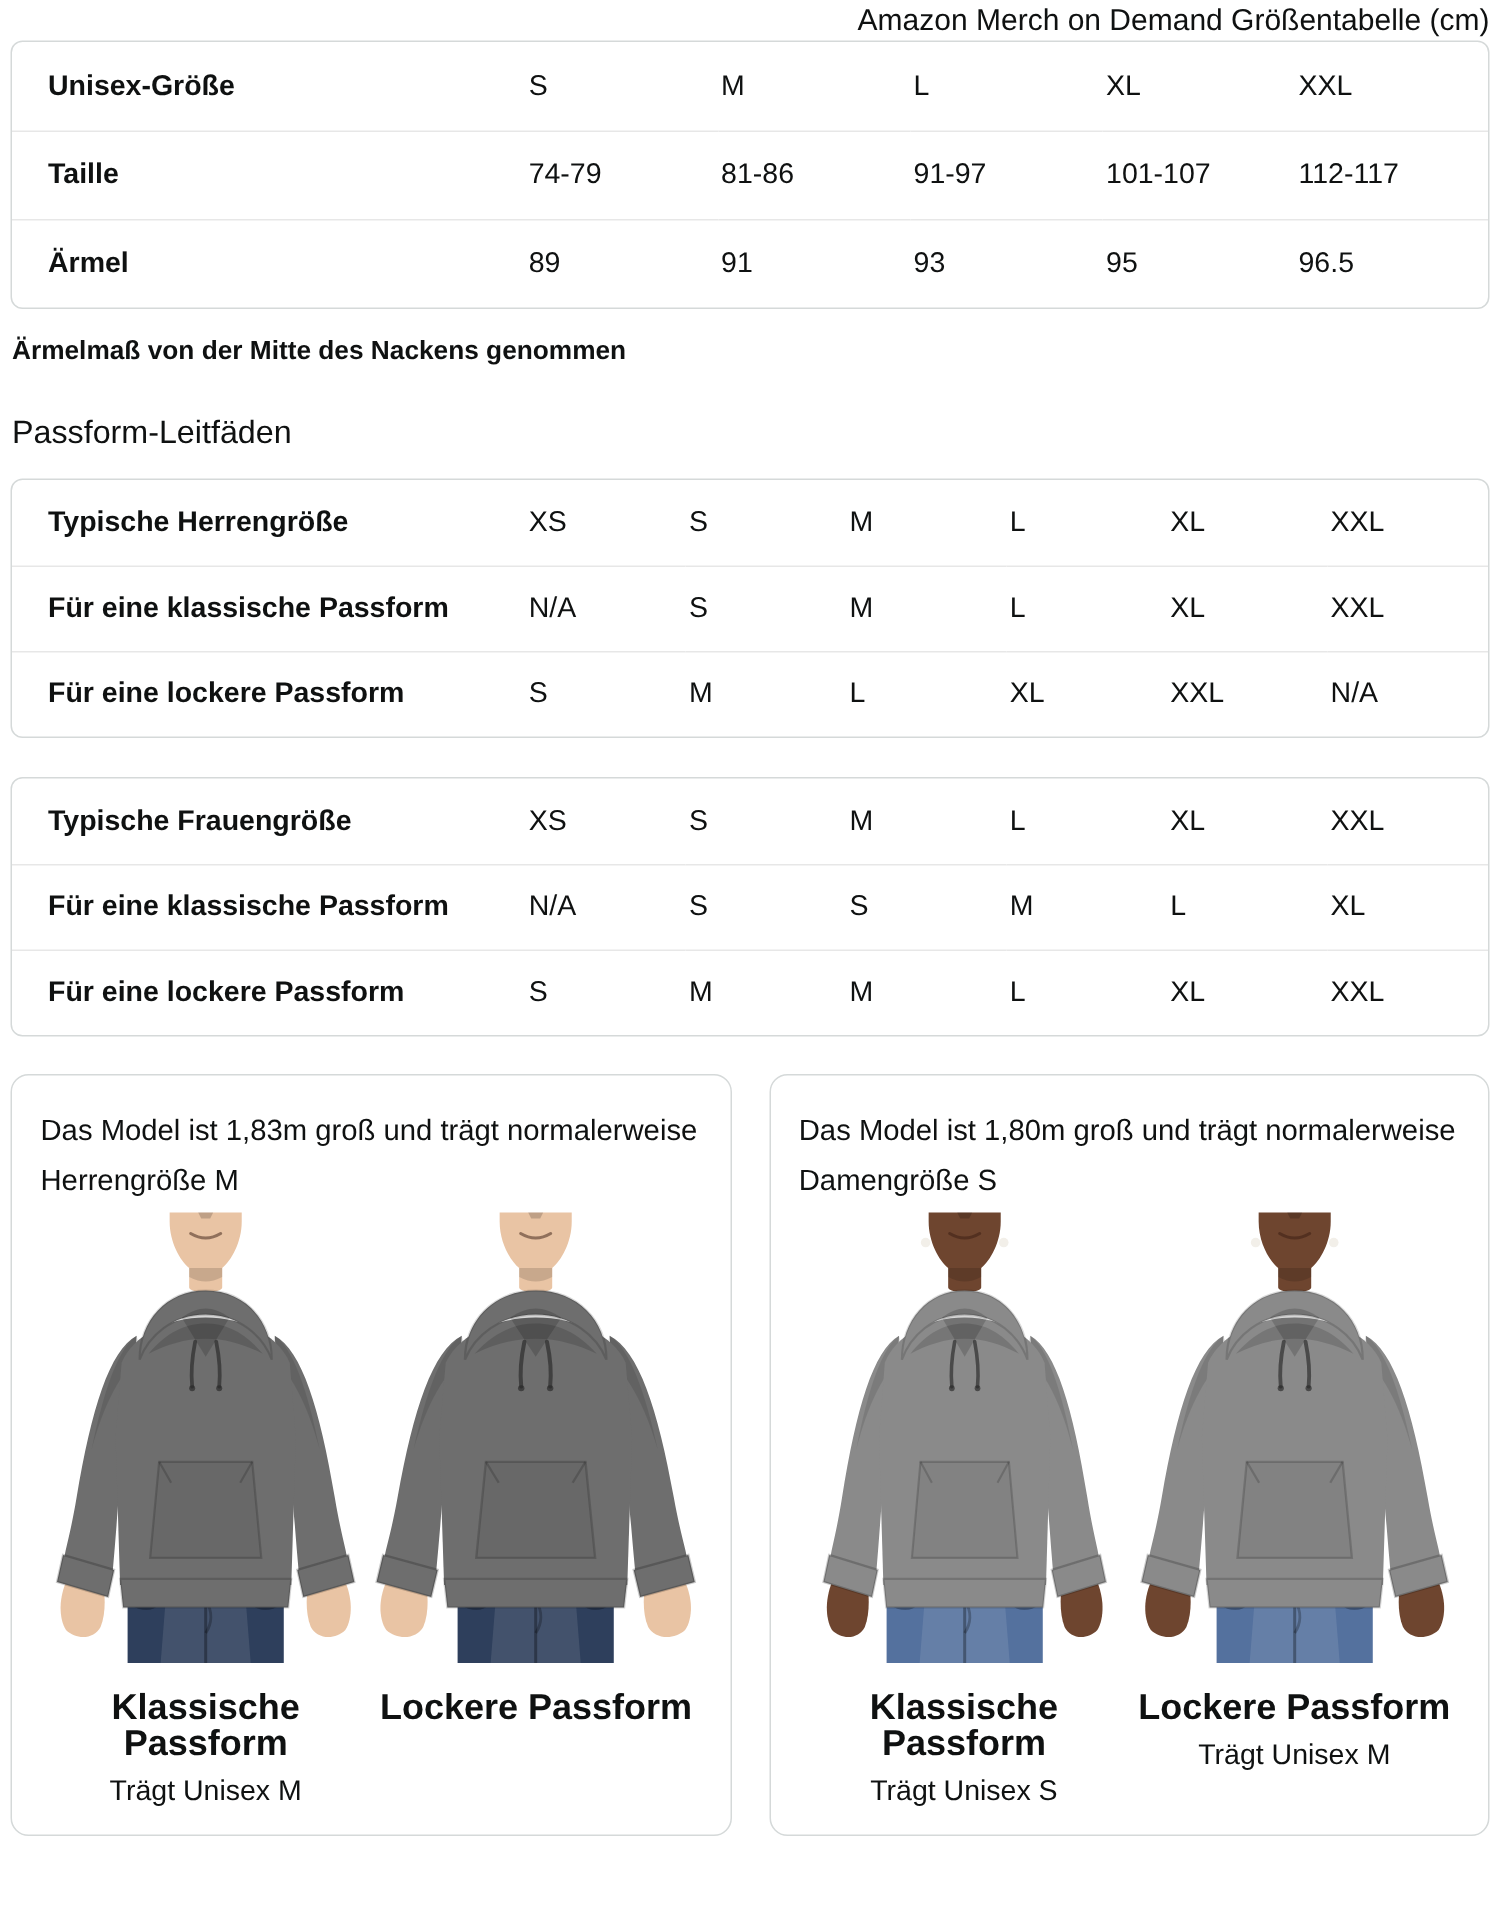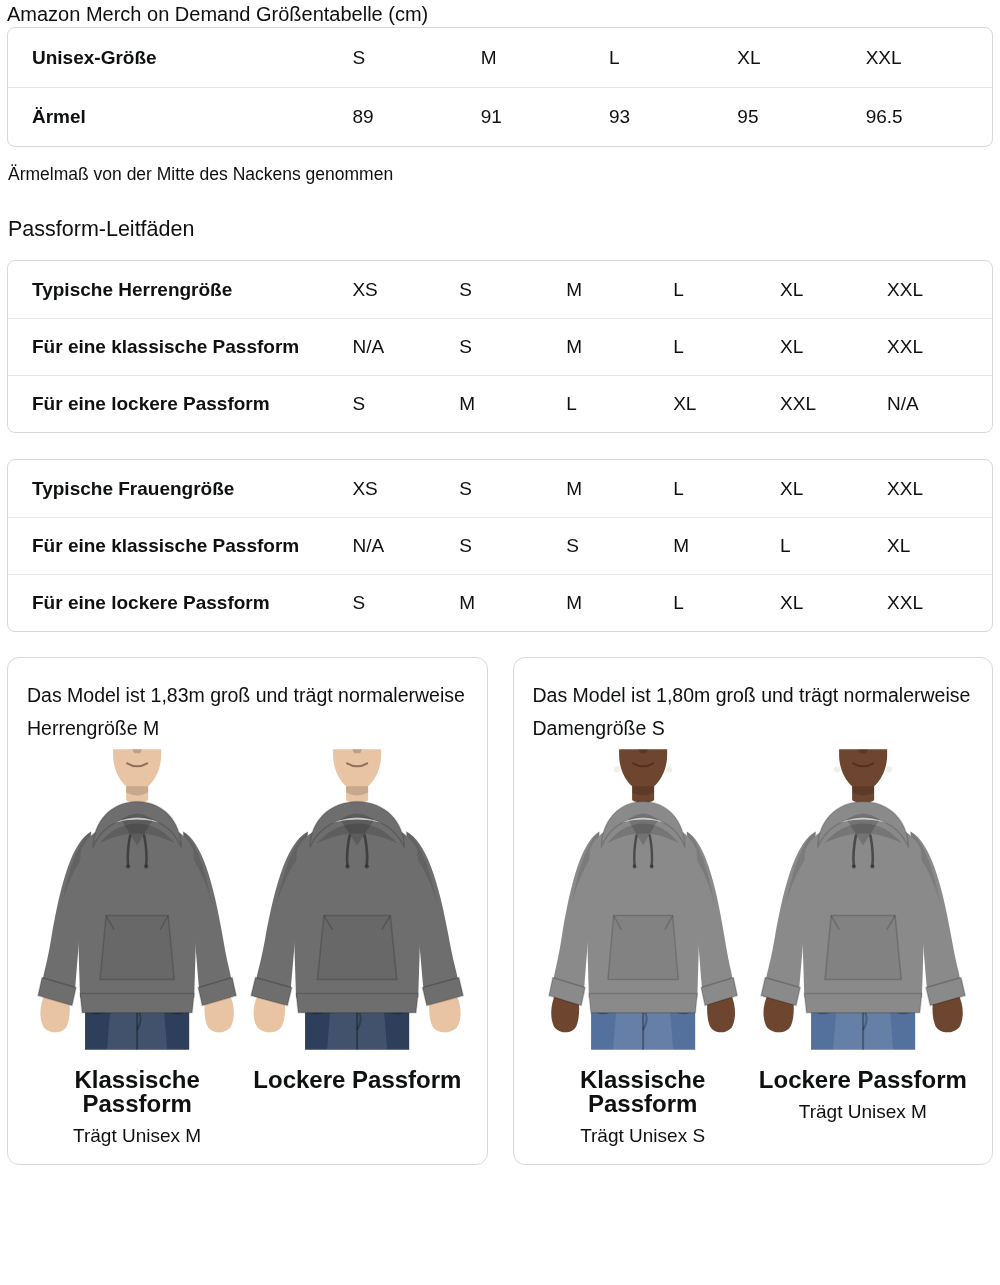--- a/index.html
+++ b/index.html
@@ -10,41 +10,41 @@
   }
   *{box-sizing:border-box;}
   html,body{background:#fff;}
   body{
     margin:0; width:1000px;
     font-family:"Liberation Sans","DejaVu Sans",sans-serif;
     color:var(--text);
     -webkit-font-smoothing:antialiased;
   }
   .page{padding:1px 7px 0;}
-  .page-title{margin:0; font-size:20px; line-height:26px; font-weight:400; padding-left:0;}
+  .page-title{margin:0; font-size:20px; line-height:26px; font-weight:400; padding-left:0;text-align:right;}
   .tbl{
     width:100%; background:#fff;
     border:1px solid var(--table-border); border-radius:8px;
     border-collapse:separate; border-spacing:0; table-layout:fixed;
   }
   .tbl th,.tbl td{
     text-align:left; vertical-align:middle; font-size:19px; padding:0;
     white-space:nowrap; overflow:hidden;
   }
   .tbl th{font-weight:700; padding-left:24px;}
   .tbl td{font-weight:400; padding-left:2px;}
   .tbl tr + tr th, .tbl tr + tr td{border-top:1px solid var(--row-divider);}
   .tbl--size{}
   .tbl--size th,.tbl--size td{height:59px;}
   .tbl--size .c-label{width:34.8%;}
   .tbl--fit th,.tbl--fit td{height:57px;}
   .tbl--fit .c-label{width:34.8%;}
   .tbl--fit1{margin-top:18px;}
   .tbl--fit2{margin-top:26px;}
-  .note{margin:16px 0 16px 1px; font-size:17.5px; line-height:22px;}
+  .note{margin:16px 0 16px 1px; font-size:17.5px; line-height:22px;font-weight:bold;}
   .fit-heading{margin:31px 0 0 1px; font-size:21.5px; line-height:26px; font-weight:400;}
   .cards{display:flex; gap:25px; margin-top:25px;}
   .card{
     flex:1; background:#fff;
     border:1px solid var(--table-border); border-radius:12px;
     padding:21px 19px 14px;
   }
   .card-desc{margin:0; font-size:19.5px; line-height:33px;}
   .figures{display:flex; margin-top:2px;}
   .figure{flex:1; margin:0; text-align:center; min-width:0;}
@@ -128,20 +128,28 @@
     <tbody>
       <tr>
         <th>Unisex-Größe</th>
         <td>S</td>
         <td>M</td>
         <td>L</td>
         <td>XL</td>
         <td>XXL</td>
       </tr>
       <tr>
+        <th>Taille</th>
+        <td>74-79</td>
+        <td>81-86</td>
+        <td>91-97</td>
+        <td>101-107</td>
+        <td>112-117</td>
+      </tr>
+      <tr>
         <th>Ärmel</th>
         <td>89</td>
         <td>91</td>
         <td>93</td>
         <td>95</td>
         <td>96.5</td>
       </tr>
     </tbody>
   </table>
 

